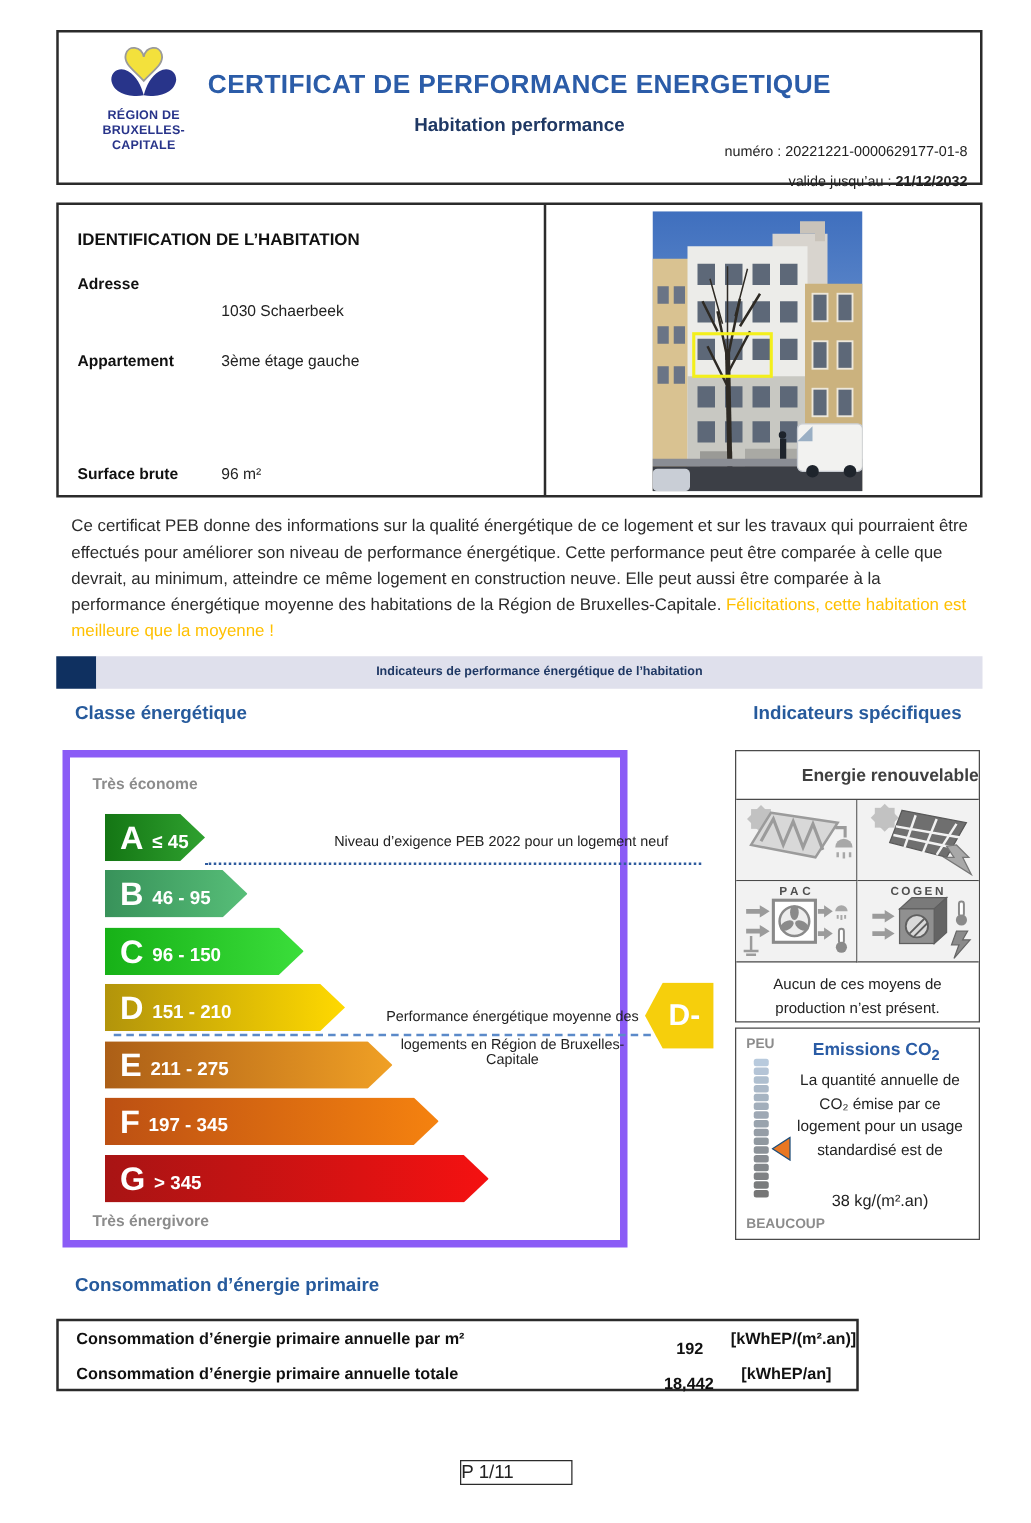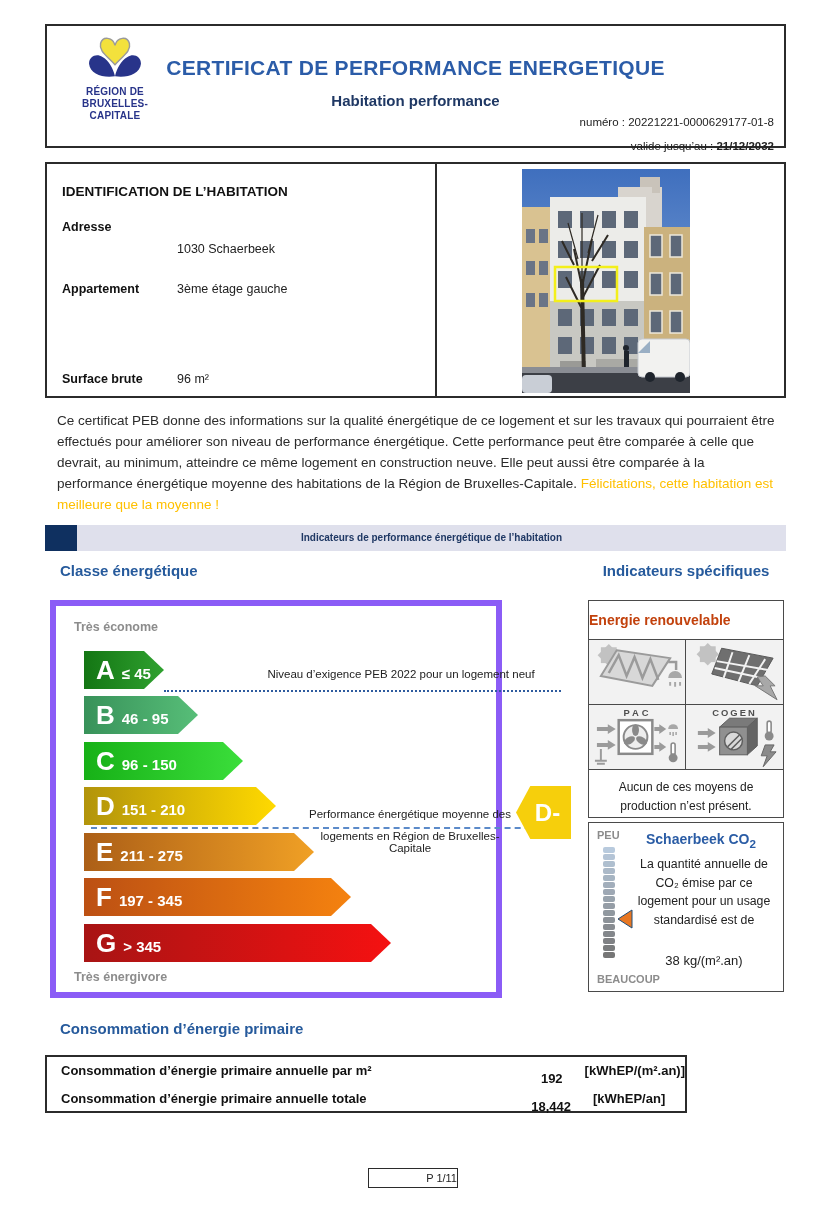--- a/index.html
+++ b/index.html
@@ -44,21 +44,21 @@
   .arrow-range{color:#fff;font-weight:bold;font-size:15px;margin-left:7px;margin-top:7px;}
   .dotted-line{border-top:2px dotted #2E5B9E;height:0;}
   .dashed-line{border-top:2px dashed #5B8AC9;height:0;}
   .note{font-size:11.5px;color:#222;}
   .rating-arrow{left:460px;top:180px;width:55px;height:53px;display:flex;align-items:center;justify-content:center;
                 clip-path:polygon(0 50%, 26% 0, 100% 0, 100% 100%, 26% 100%);}
   .rating-arrow span{color:#fff;font-weight:bold;font-size:24px;margin-left:8px;}
 
   
   .ren-box{left:588px;top:600px;width:196px;height:218px;border:1px solid #4a4a4a;box-sizing:border-box;background:#fff;}
-  .ren-title{height:38px;line-height:38px;text-align:left;color:#c2410c;font-weight:bold;font-size:14px;border-bottom:1px solid #4a4a4a;}
+  .ren-title{height:38px;line-height:38px;text-align:right;color:#404040;font-weight:bold;font-size:14px;border-bottom:1px solid #4a4a4a;}
   .ren-grid{display:grid;grid-template-columns:97px 97px;grid-template-rows:65px 65px;}
   .ren-cell{background:#f2f2f2;box-sizing:border-box;border-right:1px solid #4a4a4a;border-bottom:1px solid #4a4a4a;}
   .ren-cell:nth-child(2n){border-right:none;}
   .ren-none{text-align:center;font-size:12px;color:#222;padding-top:8px;line-height:19px;}
 
   .co2-box{left:588px;top:822px;width:196px;height:170px;border:1px solid #4a4a4a;box-sizing:border-box;background:#fff;}
   .co2-minmax{color:#8C8C8C;font-weight:bold;font-size:11px;}
   .co2-title{left:36px;right:6px;top:8px;text-align:center;color:#2A5CA5;font-weight:bold;font-size:14px;}
   .co2-desc{left:44px;right:8px;top:32px;text-align:center;font-size:12.3px;line-height:18.5px;color:#222;}
   .co2-value{left:44px;right:8px;top:130px;text-align:center;font-size:13px;color:#222;}
@@ -68,21 +68,21 @@
   
   .cons-head{left:60px;top:1020px;}
   .cons-table{left:45px;top:1055px;width:642px;height:58px;border:2px solid #2b2b2b;box-sizing:border-box;
               display:flex;flex-direction:column;justify-content:center;}
   .cons-row{display:flex;align-items:center;height:28px;padding-left:14px;font-weight:bold;font-size:13px;color:#111;}
   .cons-label{width:450px;}
   .cons-value{width:60px;text-align:right;margin-top:16px;}
   .cons-unit{padding-left:22px;}
 
   .footer-box{left:368px;top:1168px;width:90px;height:20px;border:1px solid #2b2b2b;box-sizing:border-box;
-              text-align:right;font-size:11px;line-height:18px;color:#222;}
+              text-align:left;font-size:15px;line-height:18px;color:#222;}
 </style>
 </head>
 <body>
 
 <div class="page">
 
   <div class="abs hdr-box">
     <div class="abs logo-wrap">
       <svg width="64" height="50" viewBox="0 0 64 52">
         <path d="M32,46 C20,48 6,44 5,33 C5,25 13,22 19,26 C26,30 30,38 32,46 Z" fill="#28348A"></path>
@@ -327,21 +327,21 @@
         <div class="co2-cell" style="background: rgb(136, 140, 145);"></div>
         <div class="co2-cell" style="background: rgb(131, 135, 139);"></div>
         <div class="co2-cell" style="background: rgb(127, 129, 132);"></div>
         <div class="co2-cell" style="background: rgb(122, 124, 125);"></div>
         <div class="co2-cell" style="background: rgb(118, 118, 118);"></div>
       </div>
     <svg class="abs" style="left:28px;top:86px;" width="16" height="20" viewBox="0 0 16 20">
       <polygon points="15,1 15,19 1,10" fill="#E87722" stroke="#1F4E79" stroke-width="1"></polygon>
     </svg>
     <div class="abs co2-title">
-      <span>Schaerbeek CO</span><sub>2</sub>
+      <span>Emissions CO</span><sub>2</sub>
     </div>
     <div class="abs co2-desc">La quantité annuelle de CO₂ émise par ce logement pour un usage standardisé est de</div>
     <div class="abs co2-value">38 kg/(m².an)</div>
     <div class="abs co2-minmax" style="left:8px;bottom:6px;">BEAUCOUP</div>
   </div>
 
   <div class="abs col-head cons-head">Consommation d’énergie primaire</div>
   <div class="abs cons-table">
     <div class="cons-row">
       <span class="cons-label">Consommation d’énergie primaire annuelle par m²</span>

